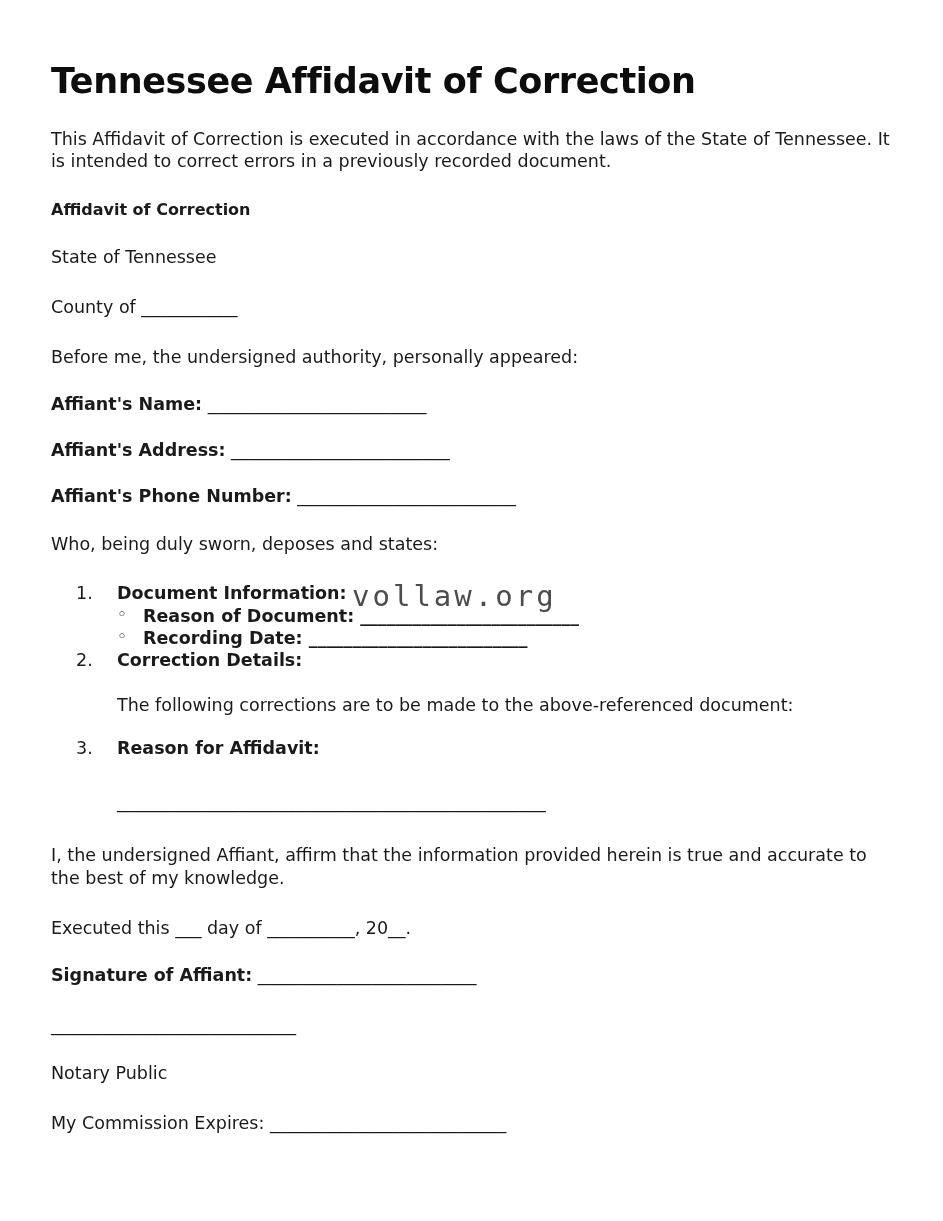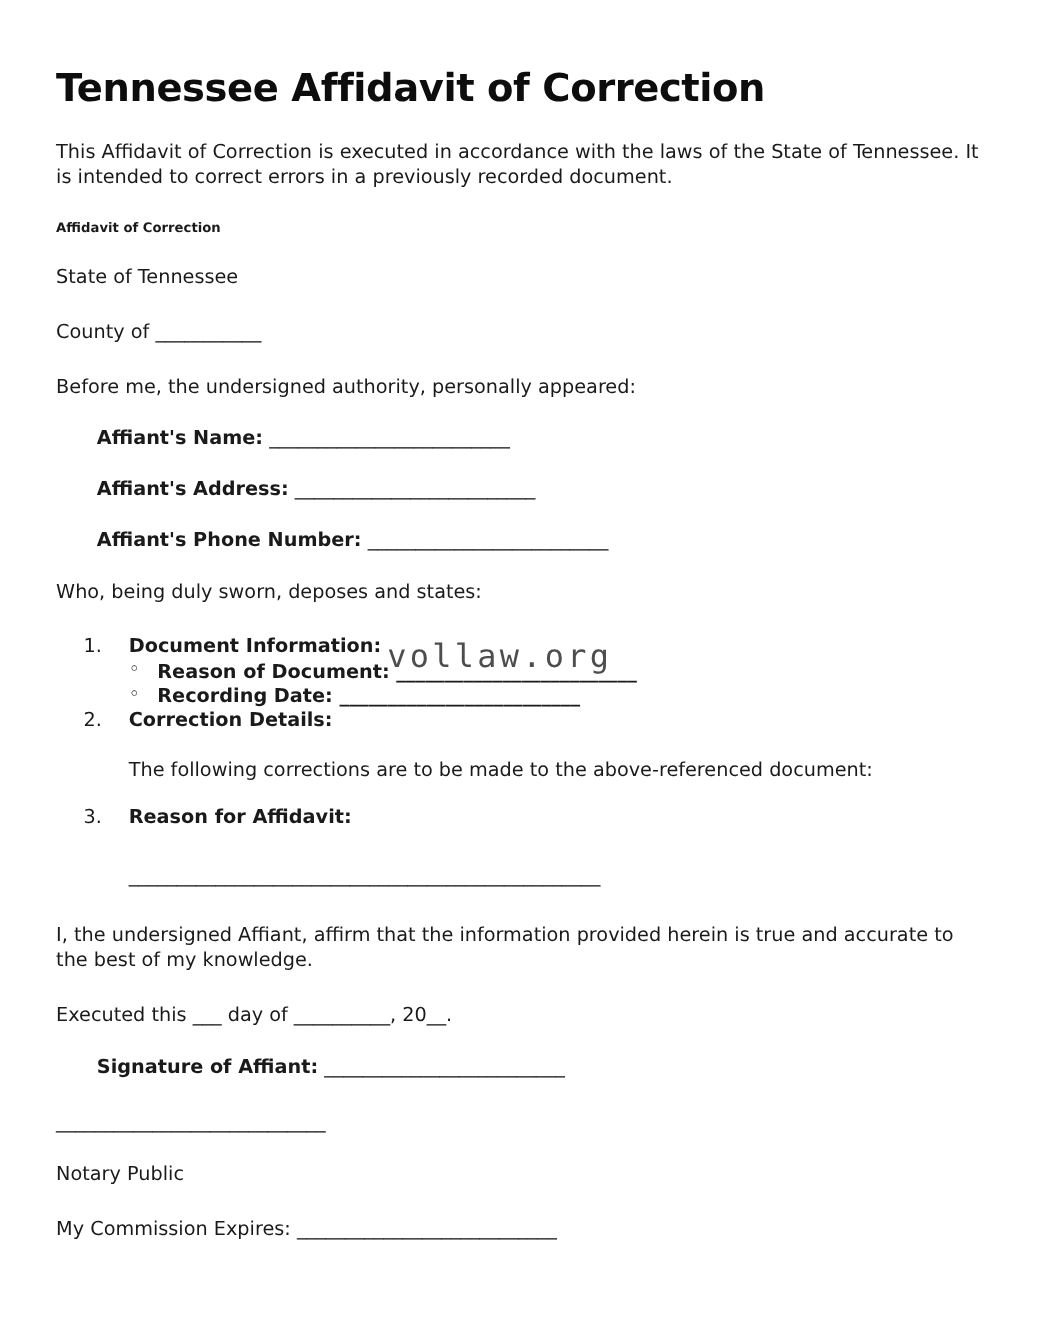--- a/index.html
+++ b/index.html
@@ -39,32 +39,32 @@
   .para {
     font-size: 17.5px;
     line-height: 1.30;
     margin: 0;
     padding-top: 27px;
     max-width: 845px;
     color: #1a1a1a;
   }
 
   .section-head {
-    font-size: 12px;
+    font-size: 16px;
     font-weight: bold;
     margin: 0;
     padding-top: 27px;
   }
 
   .field-line {
     font-size: 17.5px;
     margin: 0;
     padding-top: 26px;
   }
-  .field-label { font-weight: bold; margin-left: 37px; }
+  .field-label { font-weight: bold; }
 
   .blank { letter-spacing: 0px; white-space: pre; }
 
   
   ol.main-list {
     margin: 0;
     padding: 0;
     padding-top: 26px;
     list-style: none;
     counter-reset: mainitem;

